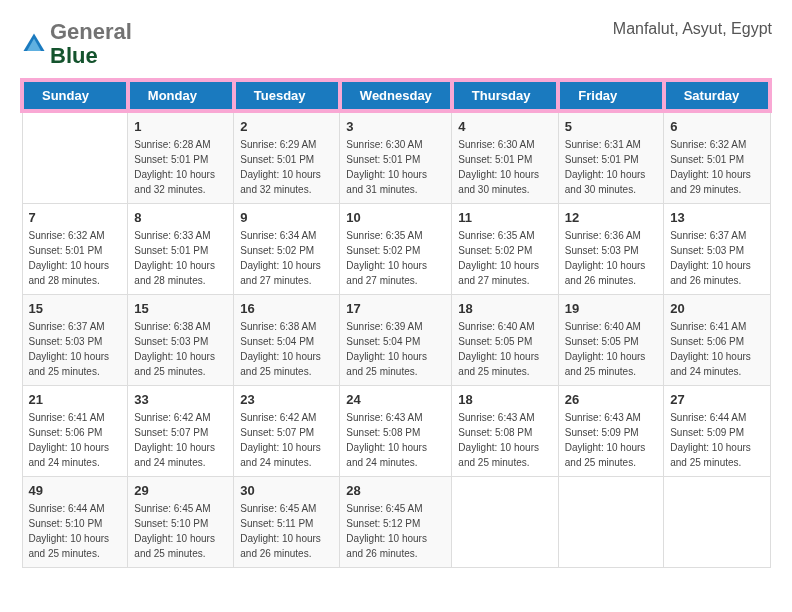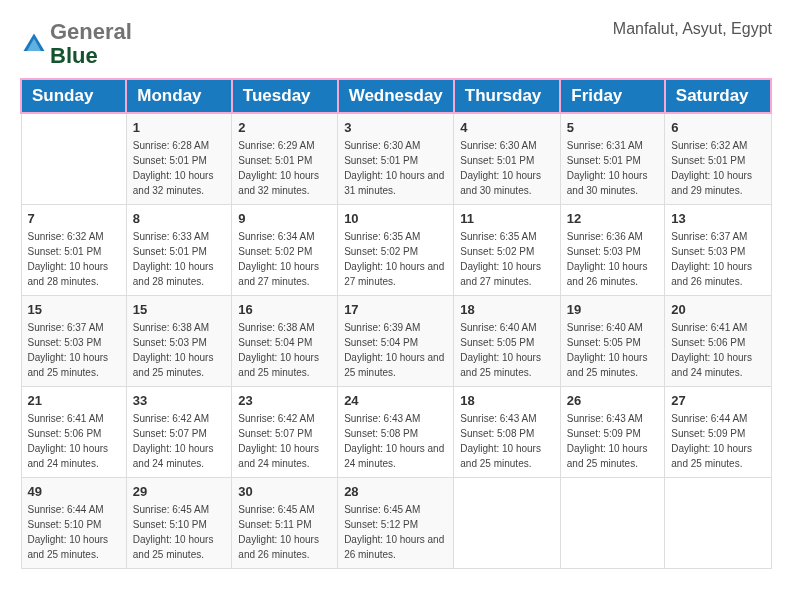--- a/index.html
+++ b/index.html
@@ -48,24 +48,24 @@
     }
     table {
       width: 100%;
       border-collapse: collapse;
       font-size: 11px;
     }
     thead tr th {
       background-color: #1a7abf;
       color: #fff;
       text-align: left;
-      padding: 6px 10px;
-      font-size: 17px;
-      font-weight: bold;
-      border: 2px solid #f9a8d4;
+      padding: 6px 18px;
+      font-size: 13px;
+      font-weight: bold;
+      border: 4px solid #f9a8d4;
     }
     tbody tr td {
       vertical-align: top;
       padding: 6px 6px;
       border: 1px solid #ddd;
       width: calc(100% / 7);
       min-height: 80px;
       color: #333;
       background: #fff;
     }

